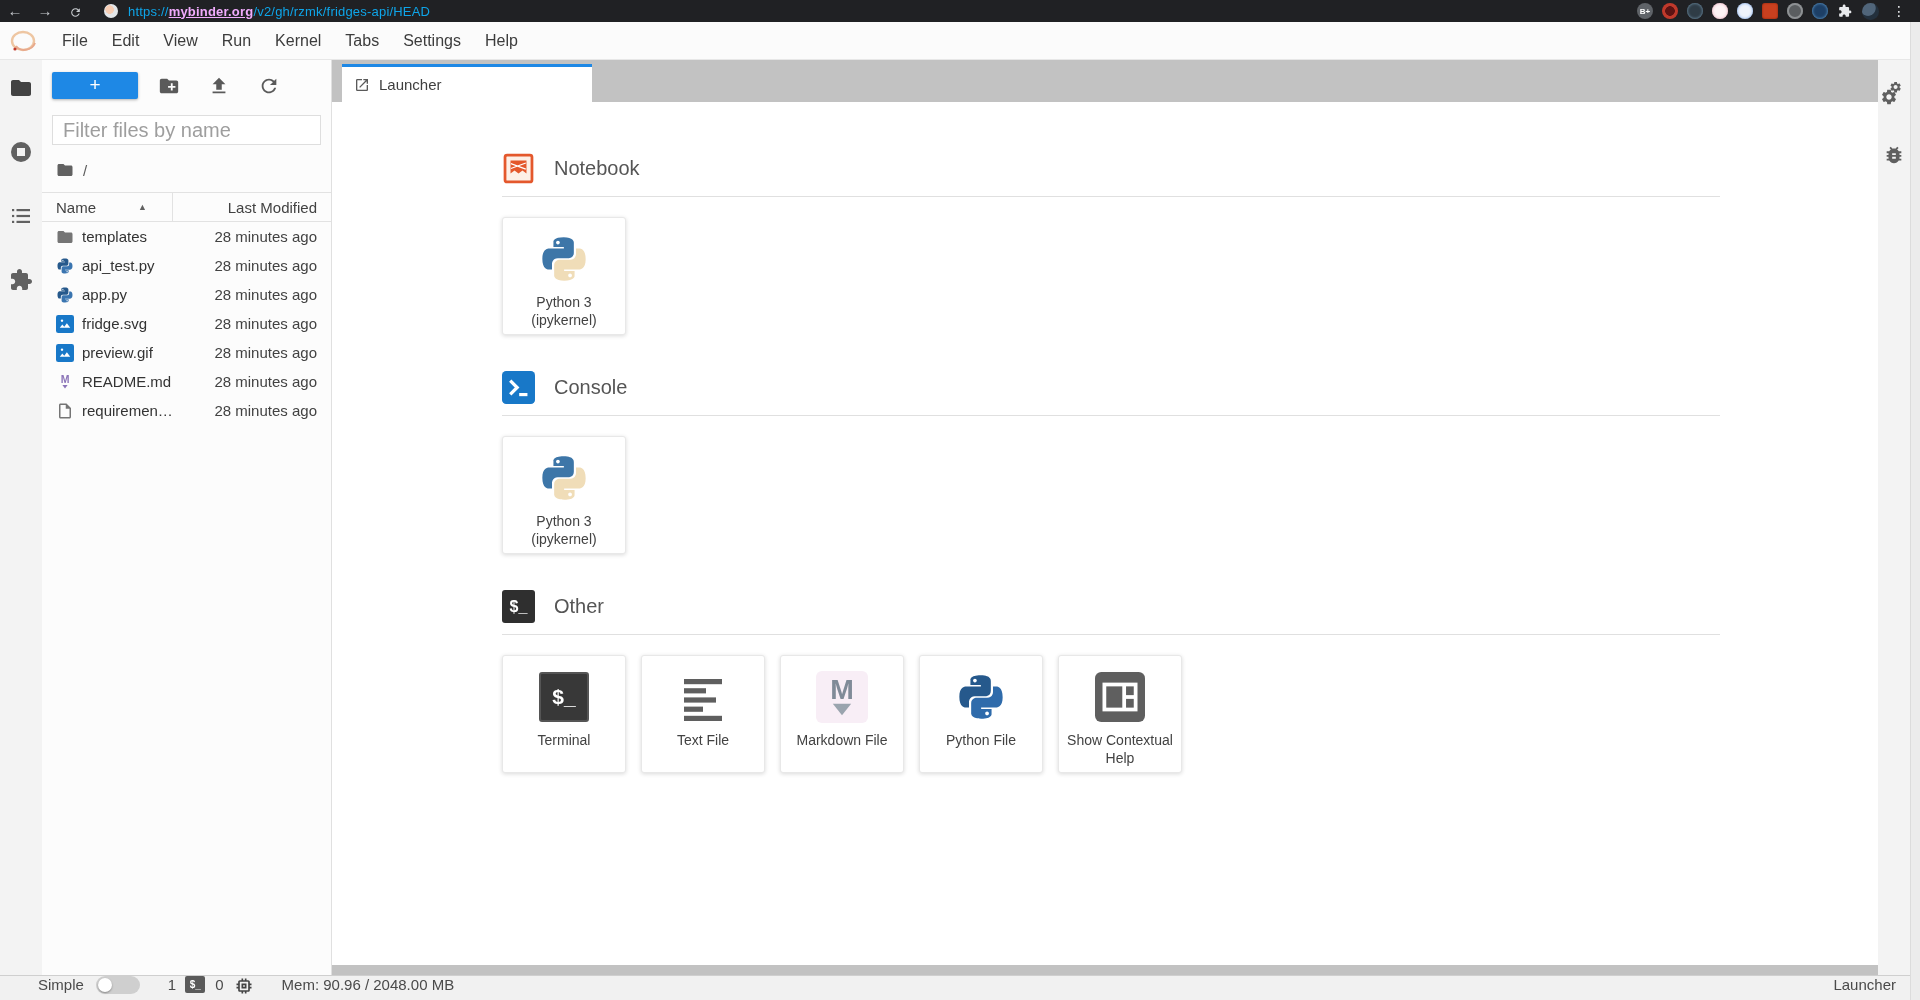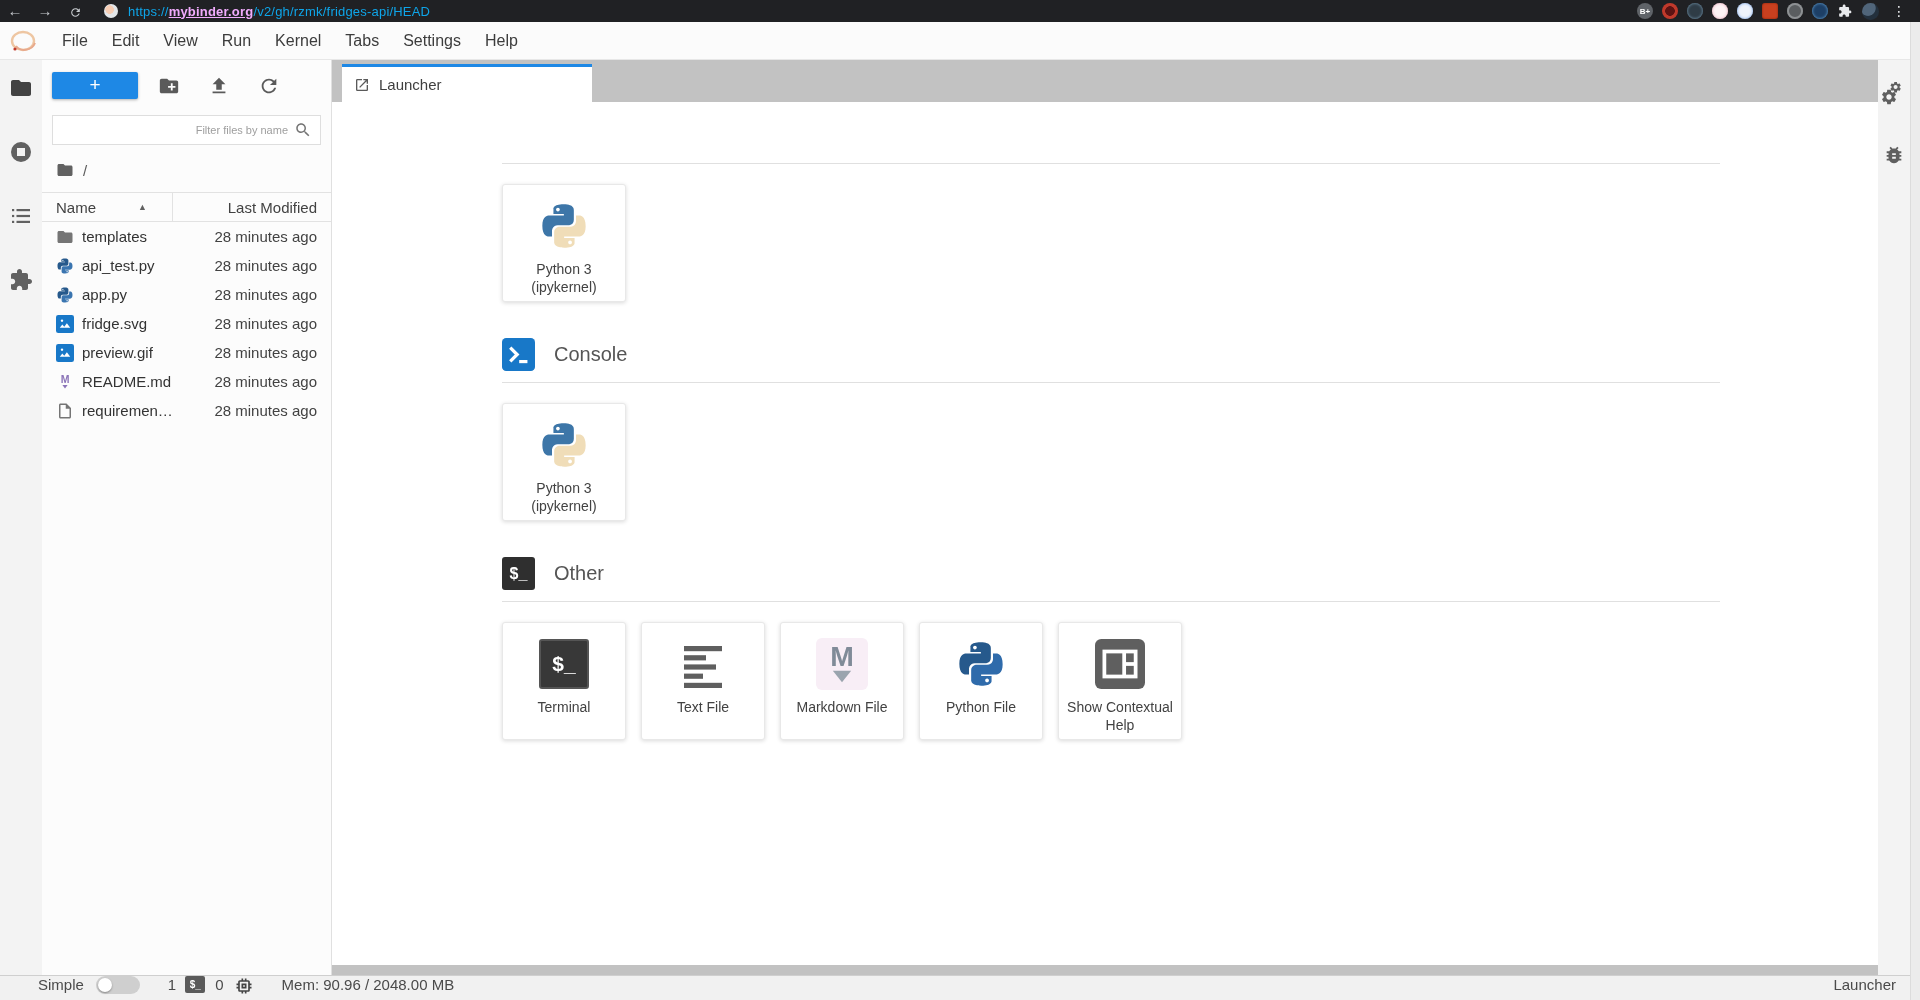--- a/index.html
+++ b/index.html
@@ -56,22 +56,22 @@
   .filebrowser{ position:absolute; left:42px; top:0; bottom:0; width:290px; background:#fcfcfc;
     border-right:1px solid #e0e0e0; }
   .fb-toolbar{ display:flex; align-items:center; padding:12px 10px 0 10px; }
   .new-btn{ width:86px; height:27px; background:#1e88e5; border-radius:2px; color:#fff;
     font-size:19px; line-height:26px; text-align:center; box-shadow:0 1px 3px rgba(0,0,0,.3);
     cursor:pointer; margin-right:20px; }
   .tb-ic{ width:22px; height:22px; cursor:pointer; }
   .tb-ic + .tb-ic{ margin-left:28px; }
   .fb-filter{ margin:16px 10px 0 10px; height:30px; background:#fff; border:1px solid #dedede;
     display:flex; align-items:center; }
-  .fb-filter input{ flex:1; border:none; outline:none; font-size:11px; padding:0 6px 0 10px;
-    color:#ef4444; font-family:inherit; background:transparent;text-align:right; }
+  .fb-filter input{ flex:1; border:none; outline:none; font-size:20px; padding:0 6px 0 10px;
+    color:#ef4444; font-family:inherit; background:transparent; }
   .fb-filter input::placeholder{ color:#9e9e9e; }
   .fb-filter svg{ margin-right:8px; flex:none; }
   .fb-crumb{ margin:14px 0 0 14px; height:22px; display:flex; align-items:center; gap:9px;
     font-size:15px; color:#5a5a5a; cursor:pointer; }
   .fb-headers{ margin-top:11px; height:30px; border-top:1px solid #e2e2e2; border-bottom:1px solid #e2e2e2;
     display:flex; align-items:center; position:relative; font-size:15px; font-weight:normal; color:#424242; }
   .fb-headers .h-name{ padding-left:14px; cursor:pointer; }
   .fb-headers .h-sort{ font-size:9px; color:#616161; margin-left:42px; cursor:pointer; }
   .fb-headers .h-div{ position:absolute; left:130px; top:0; bottom:0; width:1px; background:#e2e2e2; }
   .fb-headers .h-mod{ margin-left:auto; padding-right:14px; cursor:pointer; }
@@ -295,20 +295,28 @@
         <div class="tab">
           <svg width="16" height="16" viewBox="0 0 24 24">
               <path fill="#5a5a5a" d="M19 19H5V5h7V3H5a2 2 0 0 0-2 2v14a2 2 0 0 0 2 2h14c1.1 0 2-.9 2-2v-7h-2v7zM14 3v2h3.59l-9.83 9.83 1.41 1.41L19 6.41V10h2V3h-7z"></path>
             </svg>
           <span class="tab-label">Launcher</span>
         </div>
       </div>
       <div class="dock-content">
         <div class="launcher">
 
+          <div class="section-head">
+            <svg class="s-icon" viewBox="0 0 24 24">
+              <rect x="2.2" y="2.2" width="19.6" height="19.6" rx="1.5" fill="#fdf0e7" stroke="#e4582c" stroke-width="2"></rect>
+              <path d="M6.2 6.2h11.6v9.4l-2.9-2.1-2.9 2.1-2.9-2.1-2.9 2.1z" fill="#e4582c"></path>
+              <path d="M6.5 8.5l10.8 4M6.5 12l10.8-4" stroke="#fff" stroke-width=".9"></path>
+            </svg>
+            <span class="s-title">Notebook</span>
+          </div>
           <hr class="s-rule">
           <div class="cards">
             <div class="card">
               <div class="card-ic">
                 <svg width="52" height="52" viewBox="0 0 24 24">
                     <path fill="#3d76a8" d="M11.85 2c-5.04 0-4.73 2.19-4.73 2.19v2.26h4.82v.68H5.2S2 6.77 2 11.87s2.79 4.92 2.79 4.92h1.67v-2.36s-.09-2.79 2.75-2.79h4.67s2.66.04 2.66-2.57V4.72S17 2 11.85 2zM9.2 3.53c.48 0 .87.39.87.87s-.39.87-.87.87-.87-.39-.87-.87.39-.87.87-.87z"></path>
                     <path fill="#f0ddb8" d="M12.15 22c5.04 0 4.73-2.19 4.73-2.19v-2.26h-4.82v-.68h6.74S22 17.23 22 12.13s-2.79-4.92-2.79-4.92h-1.67v2.36s.09 2.79-2.75 2.79h-4.67s-2.66-.04-2.66 2.57v4.35S7 22 12.15 22zm2.65-1.53c-.48 0-.87-.39-.87-.87s.39-.87.87-.87.87.39.87.87-.39.87-.87.87z"></path>
                   </svg>
               </div>
               <div class="card-label">

